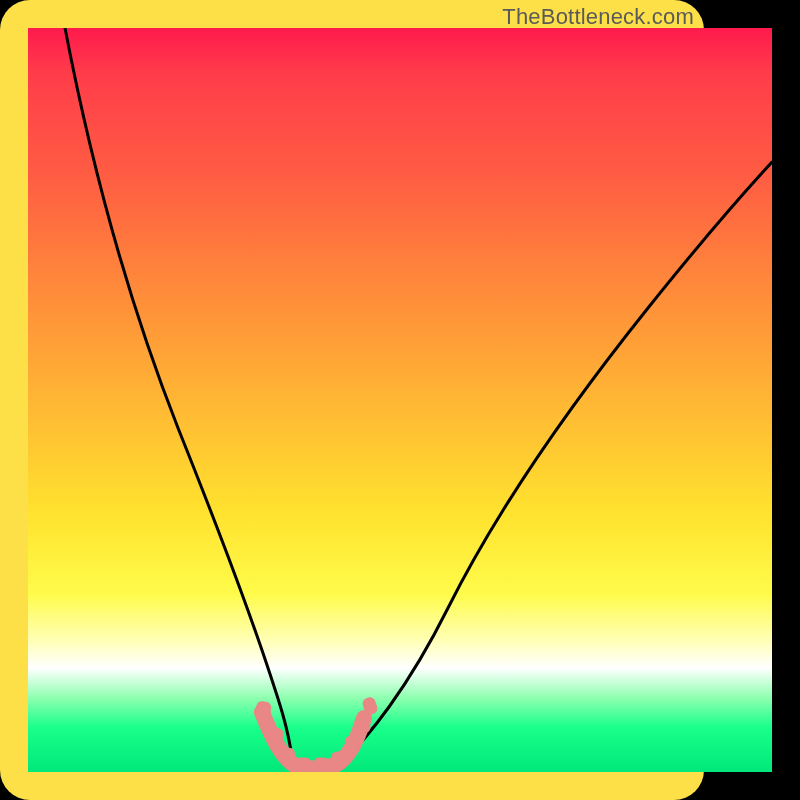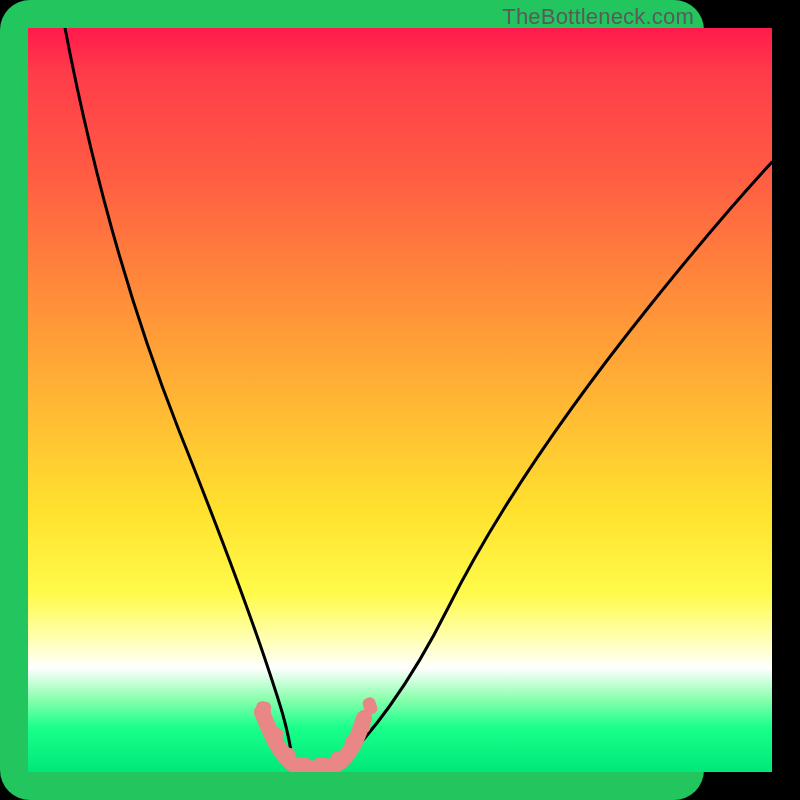--- a/index.html
+++ b/index.html
@@ -10,21 +10,21 @@
     background: #000;
     font-family: Arial, Helvetica, sans-serif;
     overflow: hidden;
   }
   .frame {
     position: absolute;
     top: 0;
     left: 0;
     width: 704px;
     height: 800px;
-    background: #22c55e;
+    background: #fde047;
     border-radius: 30px;
   }
   .plot {
     position: absolute;
     top: 28px;
     left: 28px;
     width: 744px;
     height: 744px;
     
     background: linear-gradient(

